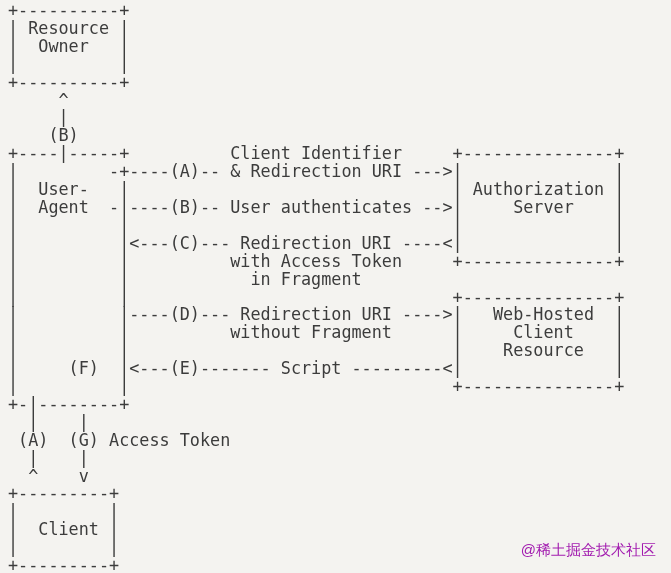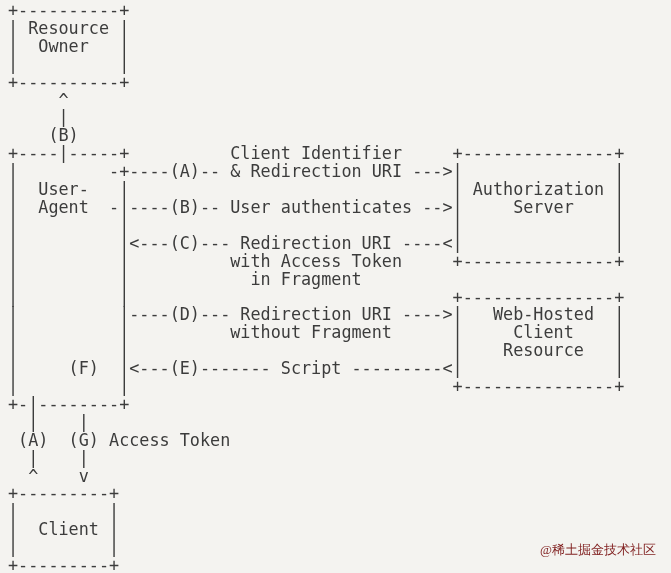--- a/index.html
+++ b/index.html
@@ -27,24 +27,24 @@
     font-size: 16.8px;
     line-height: 17.9px;
     color: #3c3c3c;
     white-space: pre;
     letter-spacing: 0;
   }
   .watermark {
     position: absolute;
     right: 15px;
     bottom: 14px;
-    font-size: 13px;
+    font-size: 15px;
     line-height: 18px;
-    color: #7f1d1d;
-    font-family: Liberation Serif, serif;
+    color: #a21caf;
+    font-family: Liberation Sans, sans-serif;
     user-select: none;
   }
 </style>
 </head>
 <body>
 
 <div class="screen">
   <pre class="ascii">+----------+
 | Resource |
 |  Owner   |

